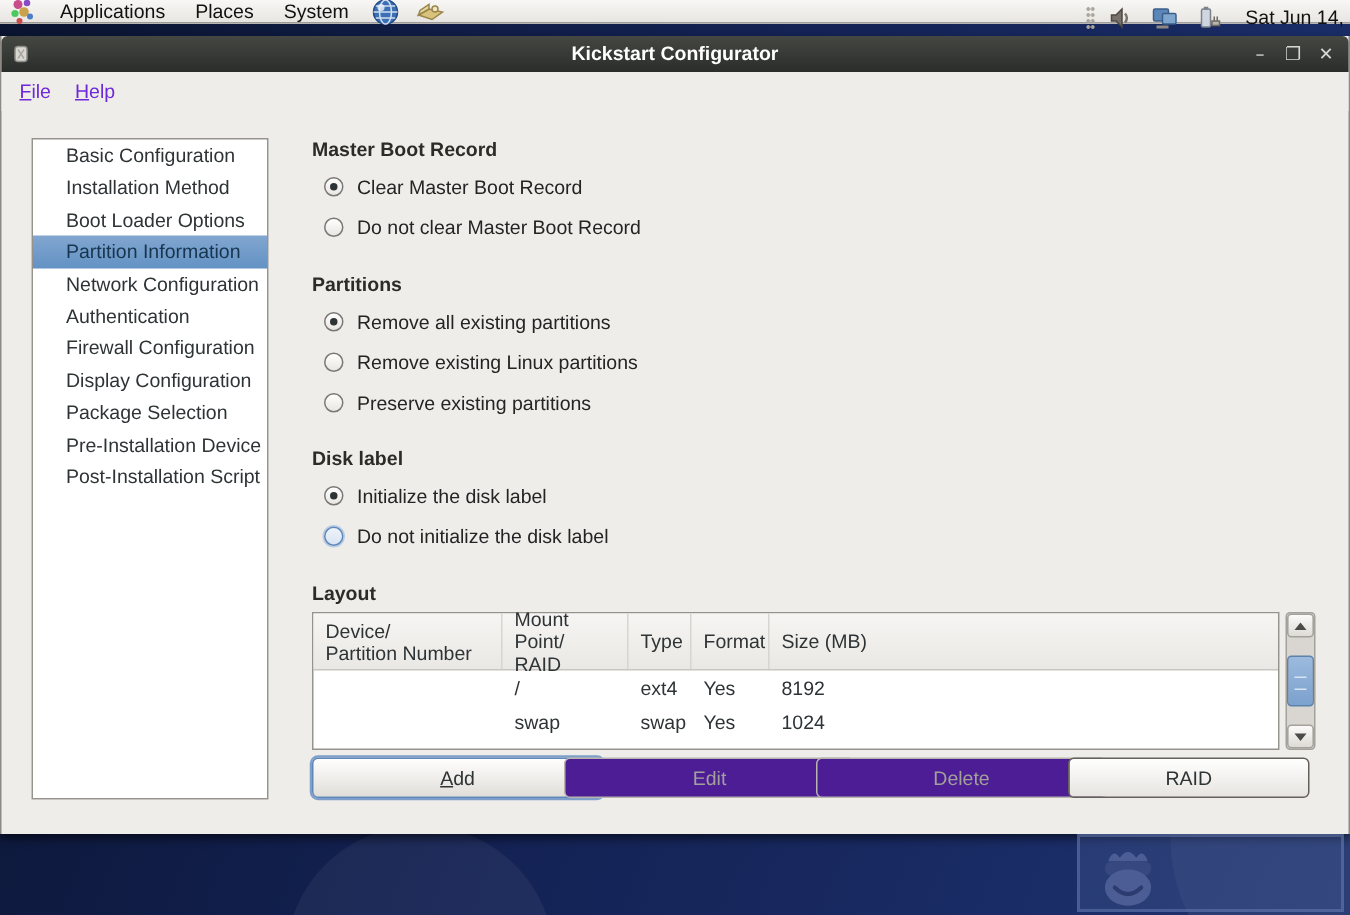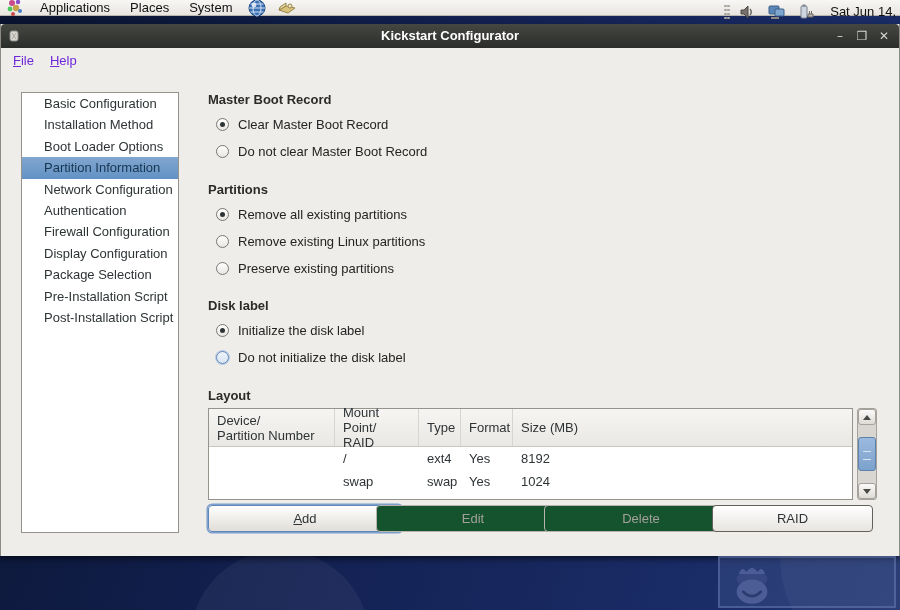--- a/index.html
+++ b/index.html
@@ -123,21 +123,21 @@
 
   
   .btn {
     position:absolute; top:481px; width:194px; height:27px;
     border:1px solid #918d87; border-radius:4px;
     background:linear-gradient(#fefefd,#e1ded9);
     text-align:center; line-height:25px; color:#2e3436;
   }
   .btn .accel { display:inline-block; }
   .btn.focus { border-color:#5e87bb; box-shadow:0 0 0 1.5px #7d9fc9; }
-  .btn.disabled { background:#14532d; color:#a3a09b; border-color:#b7b3ad; }
+  .btn.disabled { background:#4c1d95; color:#a3a09b; border-color:#b7b3ad; }
   .btn.raid { border-color:#64615d; background:linear-gradient(#ffffff,#e7e4e0); }
 
   
   .watermark {
     position:absolute; left:718px; top:556px; width:178px; height:52px;
     background:rgba(72,92,150,0.30); border:2px solid rgba(112,132,188,0.45);
   }
   .watermark svg { position:absolute; left:10px; top:4px; opacity:0.75; }
 </style>
 </head>
@@ -224,21 +224,21 @@
   <div class="sidebar">
     <div class="side-item">Basic Configuration</div>
     <div class="side-item">Installation Method</div>
     <div class="side-item">Boot Loader Options</div>
     <div class="side-item selected">Partition Information</div>
     <div class="side-item">Network Configuration</div>
     <div class="side-item">Authentication</div>
     <div class="side-item">Firewall Configuration</div>
     <div class="side-item">Display Configuration</div>
     <div class="side-item">Package Selection</div>
-    <div class="side-item">Pre-Installation Script</div>
+    <div class="side-item">Pre-Installation Device</div>
     <div class="side-item">Post-Installation Script</div>
   </div>
 
   <div class="sec-title" style="left:207px; top:68px;">Master Boot Record</div>
   <div class="radio-row" style="left:215px; top:93px;">
     <span class="radio selected"></span>
     <span class="rlabel">Clear Master Boot Record</span>
   </div>
   <div class="radio-row" style="left:215px; top:120px;">
     <span class="radio"></span>

